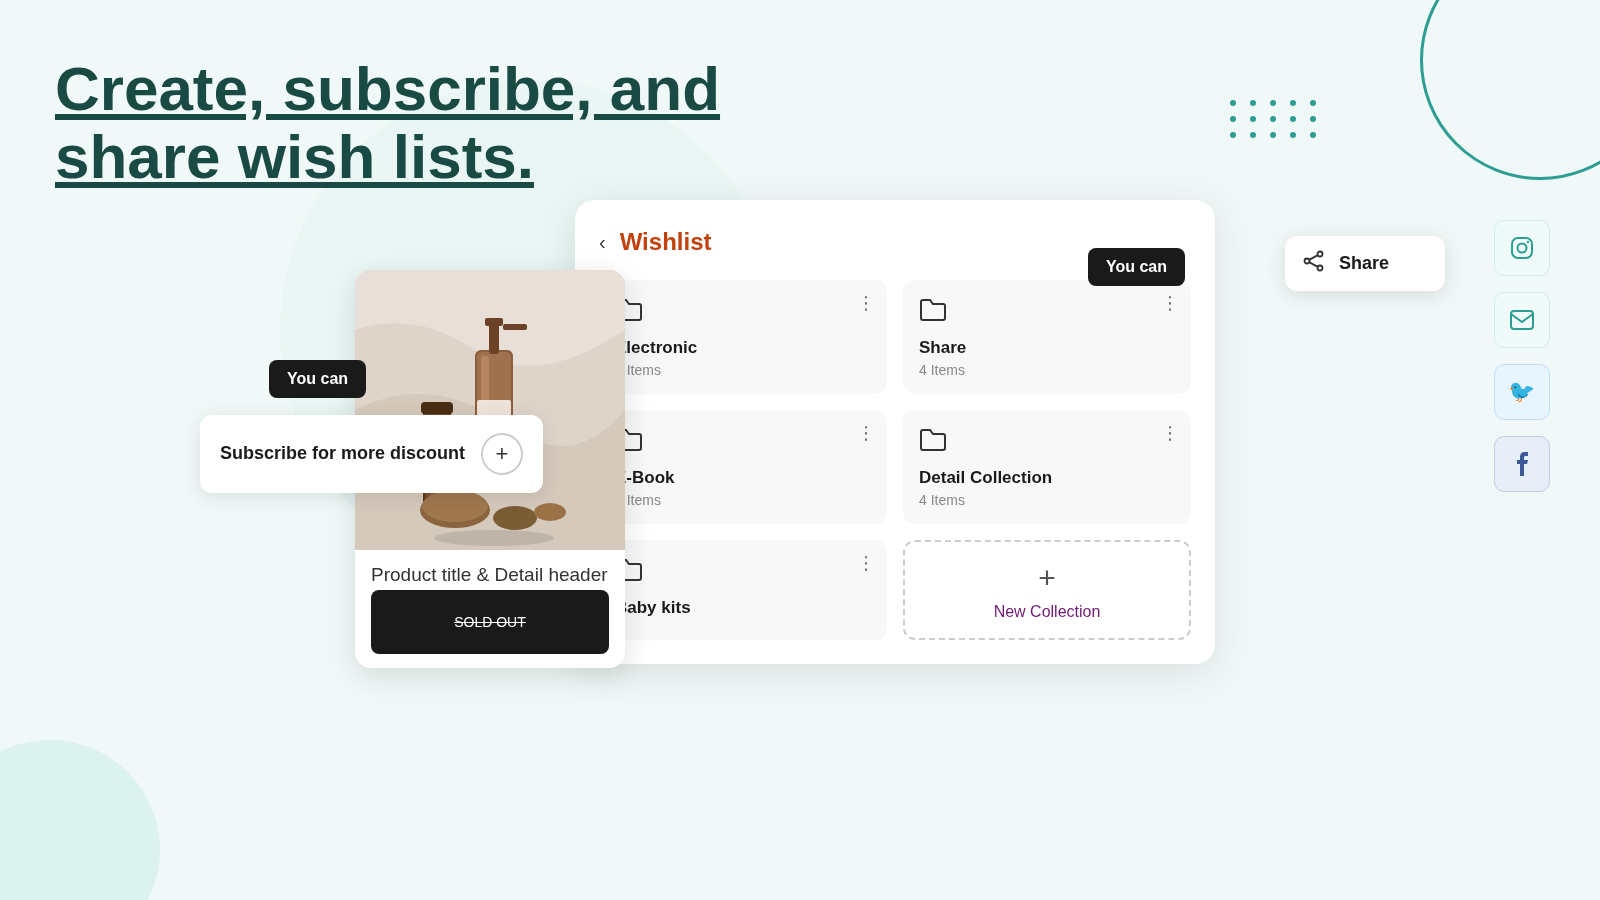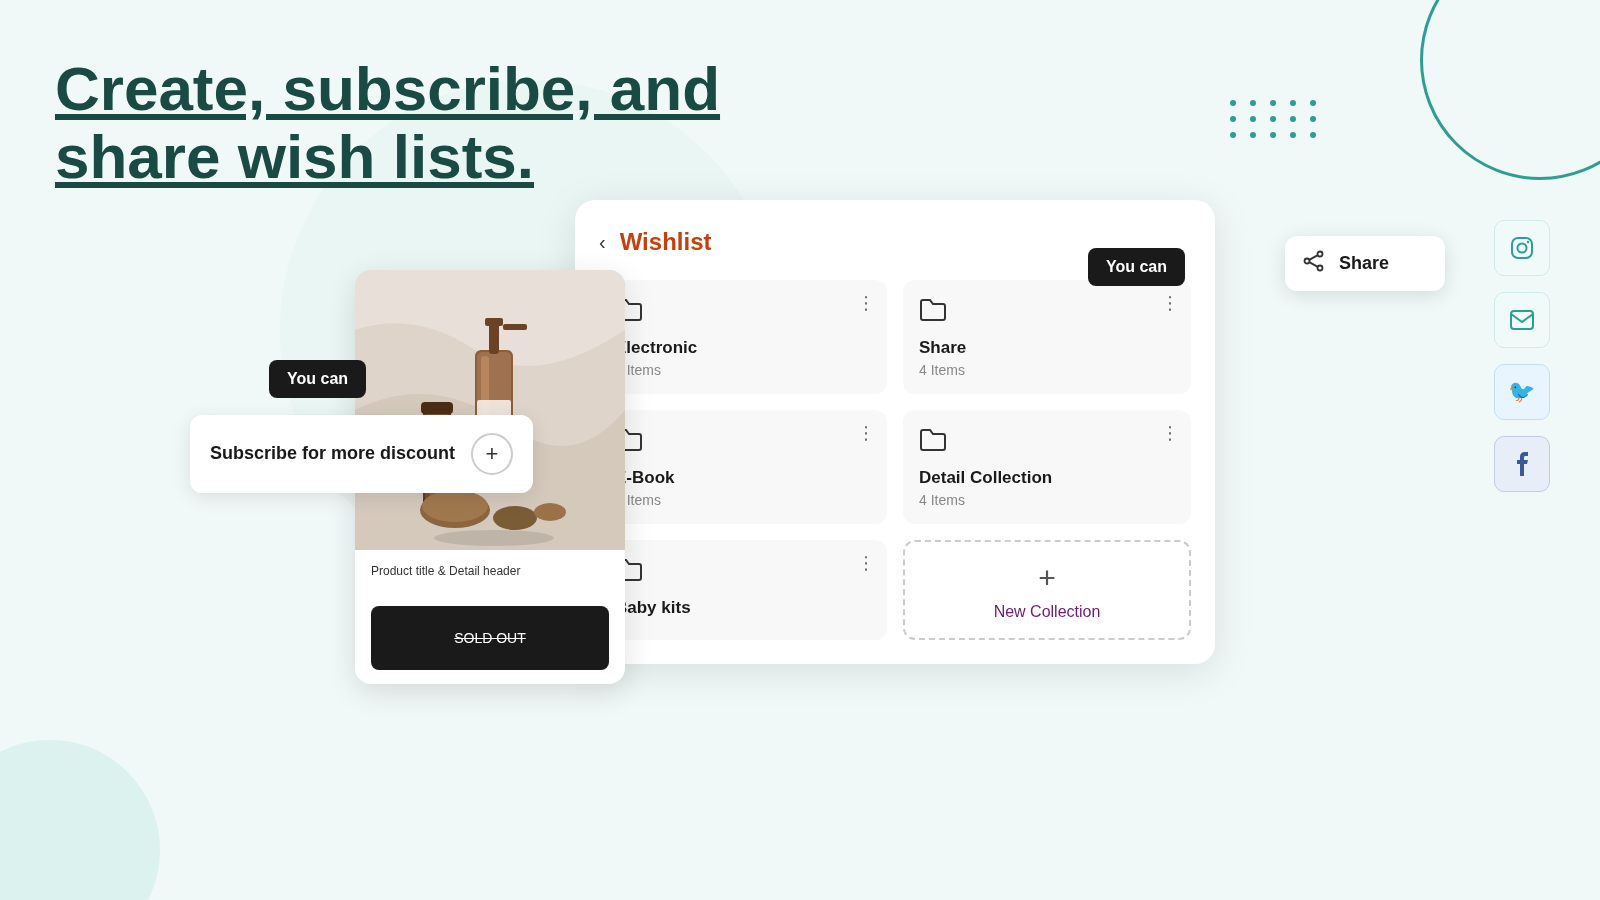--- a/index.html
+++ b/index.html
@@ -99,42 +99,42 @@
       position: relative;
     }
     .product-card-image .bottle-svg {
       width: 100%;
       height: 100%;
     }
     .product-card-info {
       padding: 14px 16px;
     }
     .product-card-title {
-      font-size: 12px;
+      font-size: 19px;
       color: #333;
-      margin-bottom: 28px;
+      margin-bottom: 4px;
     }
     .sold-out-btn {
       width: 100%;
       background: #1a1a1a;
       color: white;
       border: none;
       border-radius: 8px;
       padding: 24px;
       font-size: 14px;
       cursor: pointer;
       text-decoration: line-through;
       text-decoration-color: white;
     }
 
     
     .subscribe-tooltip {
       position: absolute;
       top: 415px;
-      left: 190px;
+      left: 200px;
       background: white;
       border-radius: 12px;
       padding: 18px 20px;
       box-shadow: 0 4px 20px rgba(0,0,0,0.1);
       display: flex;
       align-items: center;
       gap: 16px;
       z-index: 20;
       min-width: 300px;
     }

